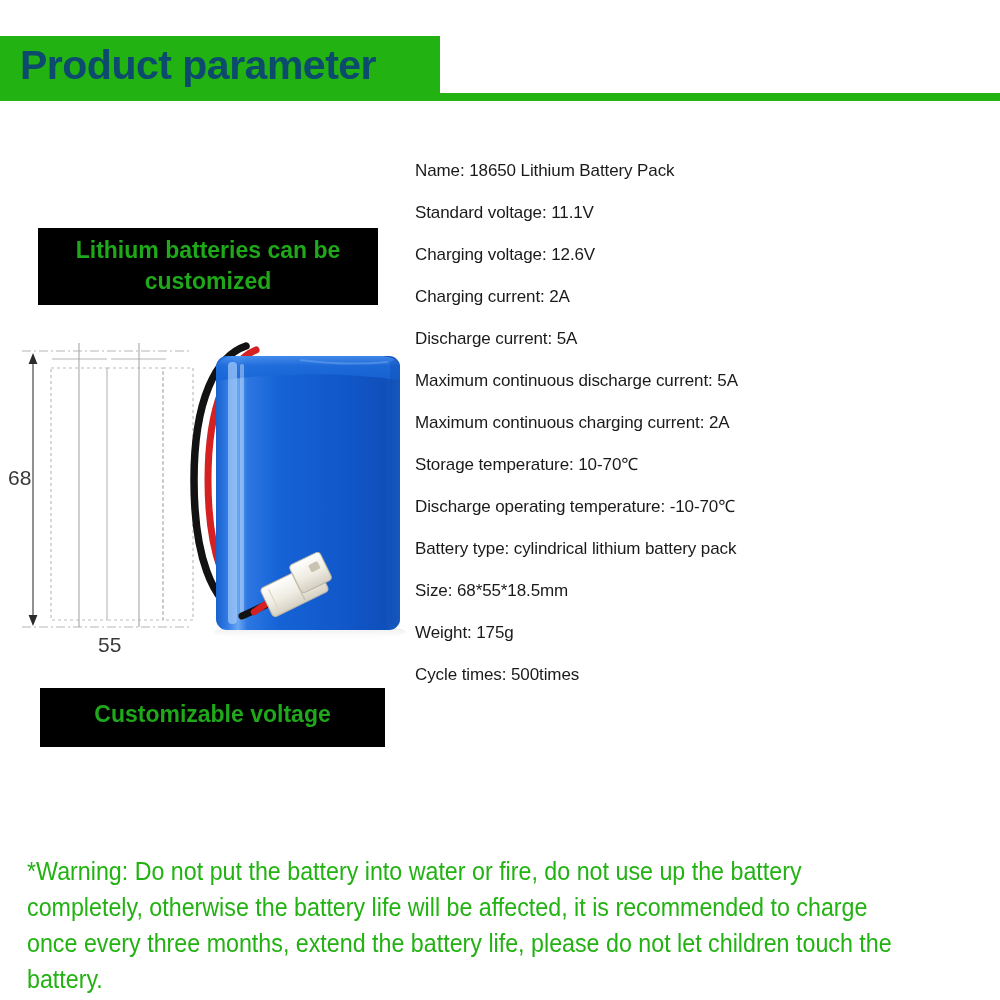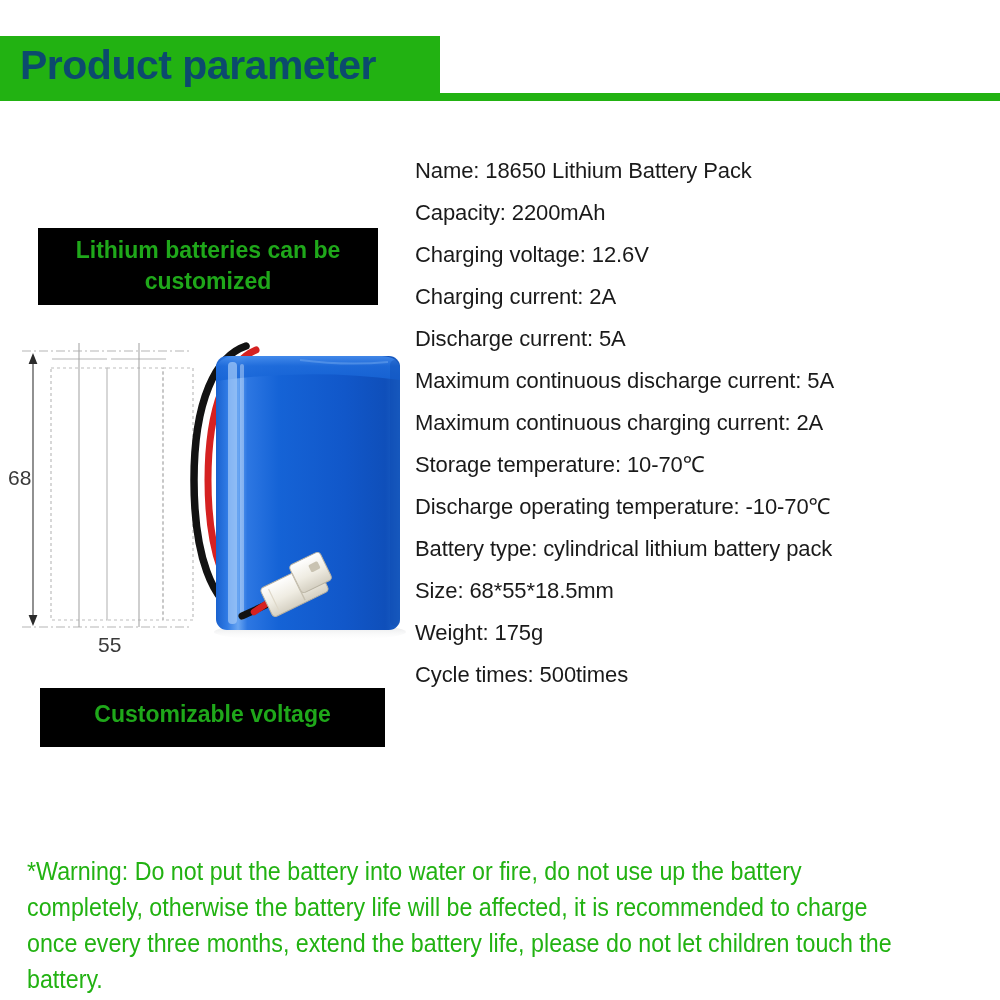--- a/index.html
+++ b/index.html
@@ -107,21 +107,21 @@
   }
 
   
   #spec-list {
     position: absolute;
     left: 415px;
     top: 150px;
     width: 580px;
   }
   .spec-line {
-    font-size: 22px;
+    font-size: 17px;
     line-height: 42px;
     color: #1a1a1a;
     white-space: nowrap;
     letter-spacing: -0.1px;
   }
 
   
   #warning-text {
     position: absolute;
     left: 27px;
@@ -228,21 +228,21 @@
       <line x1="150" y1="236" x2="150" y2="266" stroke="#c6c0b0" stroke-width="1.4"></line>
       <line x1="122" y1="240" x2="122" y2="264" stroke="#ded8c9" stroke-width="1.2"></line>
     </g>
   </svg>
 </div>
 
 <div class="badge" id="badge-bottom">Customizable voltage</div>
 
 <div id="spec-list">
   <div class="spec-line">Name: 18650 Lithium Battery Pack</div>
-  <div class="spec-line">Capacity: 2200mAh</div>
+  <div class="spec-line">Standard voltage: 11.1V</div>
   <div class="spec-line">Charging voltage: 12.6V</div>
   <div class="spec-line">Charging current: 2A</div>
   <div class="spec-line">Discharge current: 5A</div>
   <div class="spec-line">Maximum continuous discharge current: 5A</div>
   <div class="spec-line">Maximum continuous charging current: 2A</div>
   <div class="spec-line">Storage temperature: 10-70℃</div>
   <div class="spec-line">Discharge operating temperature: -10-70℃</div>
   <div class="spec-line">Battery type: cylindrical lithium battery pack</div>
   <div class="spec-line">Size: 68*55*18.5mm</div>
   <div class="spec-line">Weight: 175g</div>

